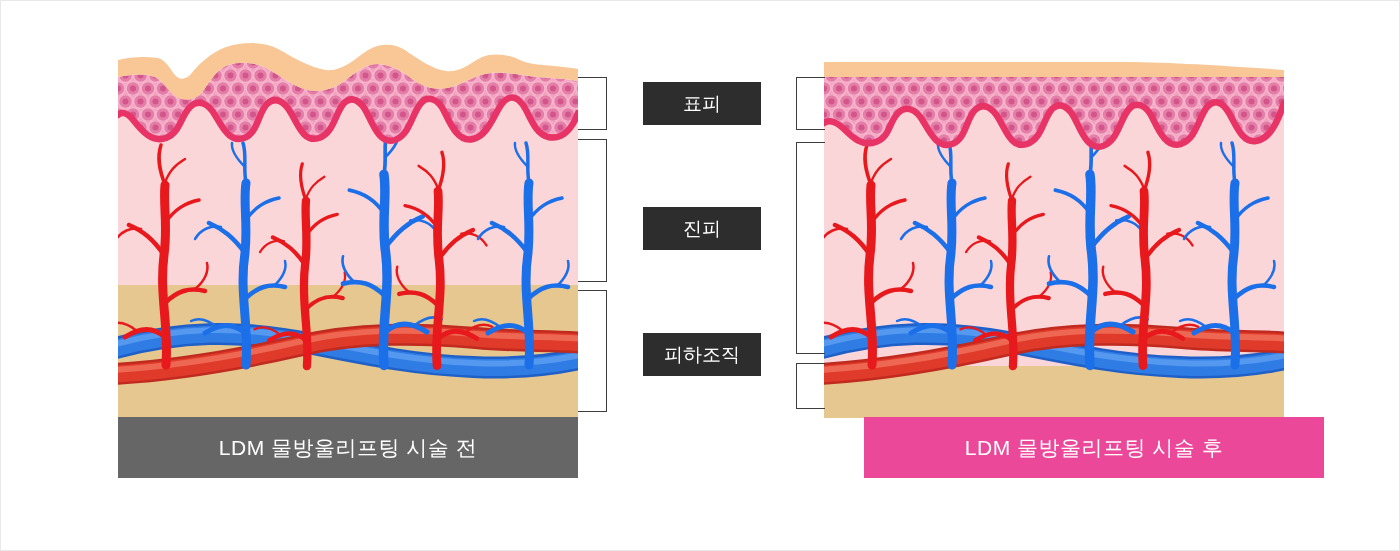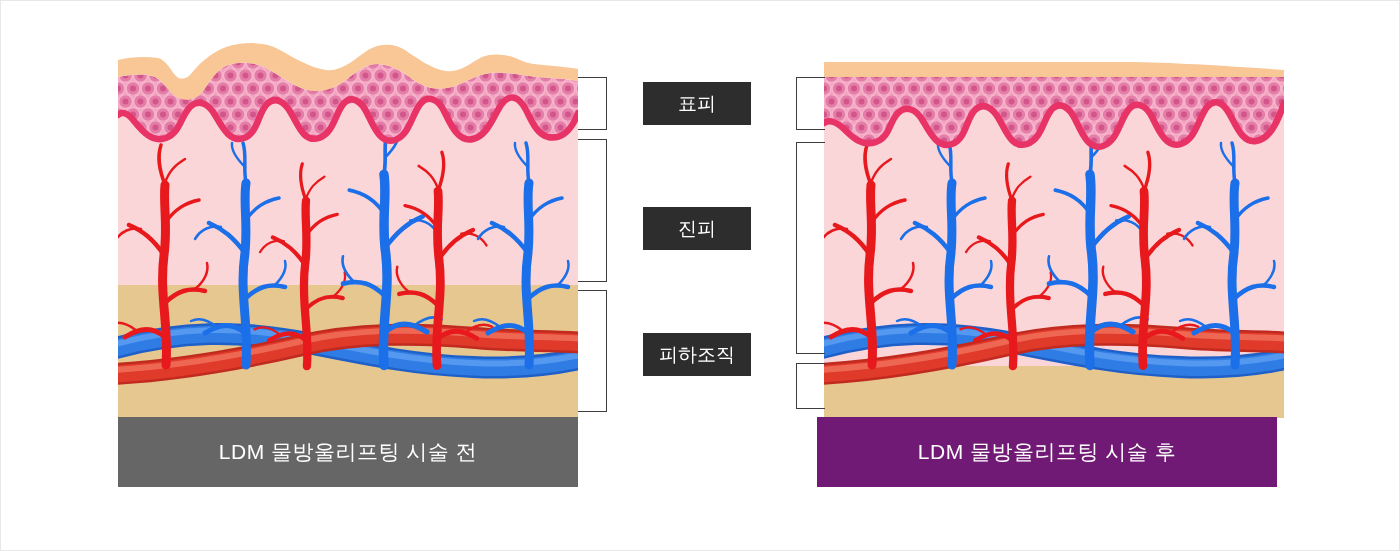--- a/index.html
+++ b/index.html
@@ -5,28 +5,28 @@
   html,body{margin:0;padding:0;background:#fff;}
   .canvas{
     position:relative;width:1398px;height:549px;background:#ffffff;
     border:1px solid #e8e8e8;overflow:hidden;
     font-family:"Liberation Sans","DejaVu Sans",sans-serif;
   }
   .panel{position:absolute;top:42px;width:460px;height:375px;}
   .panel.before{left:117px;}
   .panel.after{left:823px;}
   .caption{
-    position:absolute;top:416px;width:460px;height:70px;
+    position:absolute;top:416px;width:460px;height:61px;
     display:flex;align-items:center;justify-content:center;
     color:#ffffff;font-size:21px;letter-spacing:0.5px;
   }
   .caption.before{left:117px;background:#666666;}
-  .caption.after{left:816px;background:#701a75;}
+  .caption.after{left:863px;background:#ec4899;}
   .layer-label{
-    position:absolute;left:642px;width:108px;height:43px;background:#2D2D2D;
+    position:absolute;left:642px;width:118px;height:43px;background:#2D2D2D;
     color:#ffffff;font-size:19px;display:flex;align-items:center;justify-content:center;
   }
   .bk{position:absolute;box-sizing:border-box;border:1.5px solid #3d3d3d;background:transparent;}
   .bk-l{left:577px;width:29px;border-left:none;}
   .bk-r{left:795px;width:29px;border-right:none;}
 </style>
 </head>
 <body>
 
 <div class="canvas">

